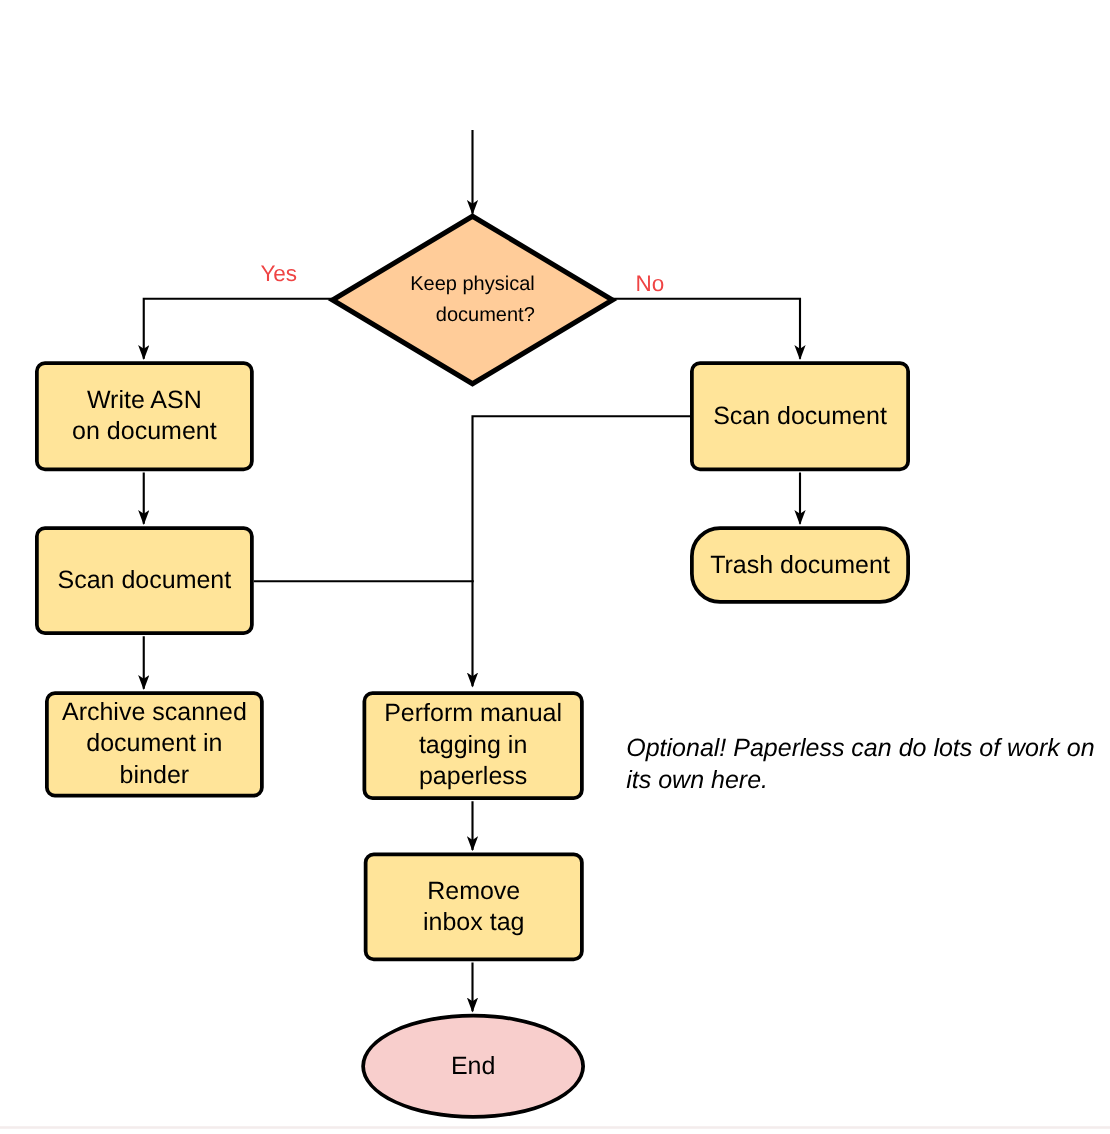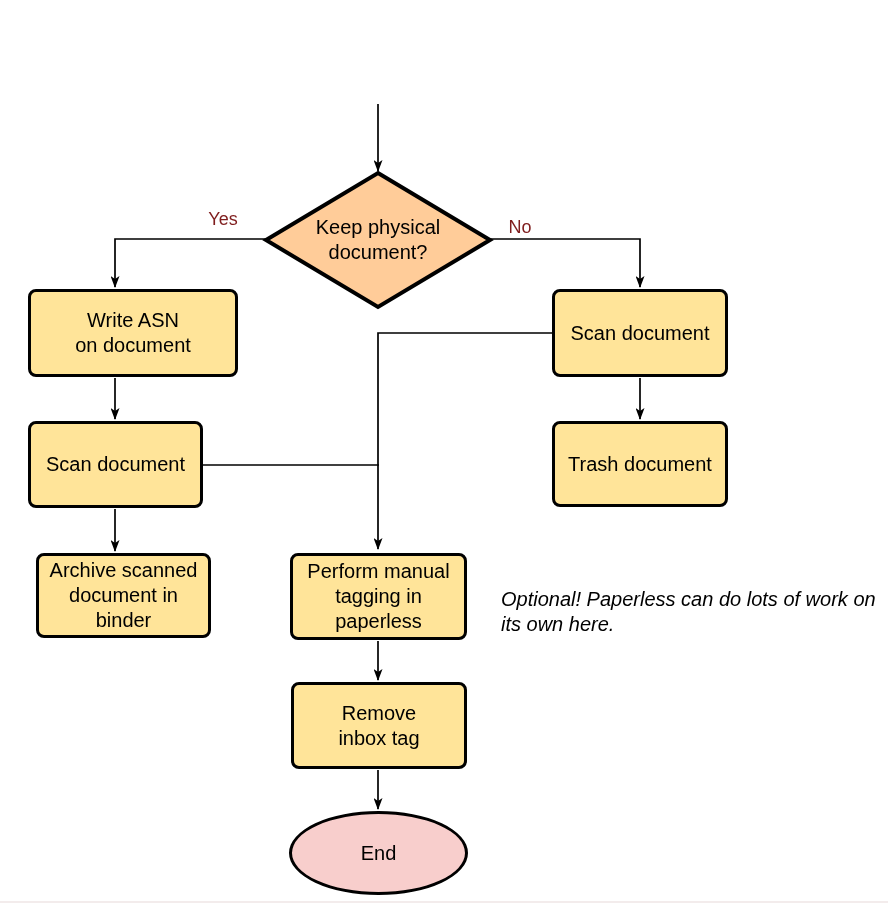--- a/index.html
+++ b/index.html
@@ -47,29 +47,29 @@
   .terminator {
     background: #F8CECC;
     border: 3px solid #000000;
     border-radius: 50%;
   }
   .decision-label {
     position: absolute;
     display: flex;
     align-items: center;
     justify-content: center;
-    text-align: center;
+    text-align: right;
     color: #000000;
-    font-size: 20px;
+    font-size: 16px;
     line-height: 25px;
     white-space: pre-line;
   }
   .edge-label {
     position: absolute;
-    color: #7f1d1d;
+    color: #ef4444;
     font-size: 18px;
     line-height: 22px;
     text-align: center;
   }
   .note {
     position: absolute;
     color: #000000;
     font-size: 20px;
     font-style: italic;
     line-height: 25px;
@@ -114,34 +114,34 @@
 
   <div class="decision-label" style="left:283px; top:215px; width:190px; height:50px;">
     <span>Keep physical
 document?</span>
   </div>
 
   <div class="edge-label" style="left:195px; top:208px; width:56px;">Yes</div>
 
   <div class="edge-label" style="left:494px; top:200px; width:52px;margin-top:16px;">No</div>
 
-  <div class="node process" style="left:28px; top:289px; width:210px; height:88px;">
+  <div class="node process" style="left:28px; top:289px; width:175px; height:88px;">
     <span>Write ASN
 on document</span>
   </div>
 
   <div class="node process" style="left:552px; top:289px; width:176px; height:88px;">
     <span>Scan document</span>
   </div>
 
   <div class="node process" style="left:28px; top:421px; width:175px; height:87px;">
     <span>Scan document</span>
   </div>
 
-  <div class="node process" style="left:552px; top:421px; width:176px; height:86px;">
+  <div class="node process" style="left:552px; top:421px; width:176px; height:62px;border-radius:24px;">
     <span>Trash document</span>
   </div>
 
   <div class="node process" style="left:36px; top:553px; width:175px; height:85px;">
     <span>Archive scanned
 document in
 binder</span>
   </div>
 
   <div class="node process" style="left:290px; top:553px; width:177px; height:87px;">

